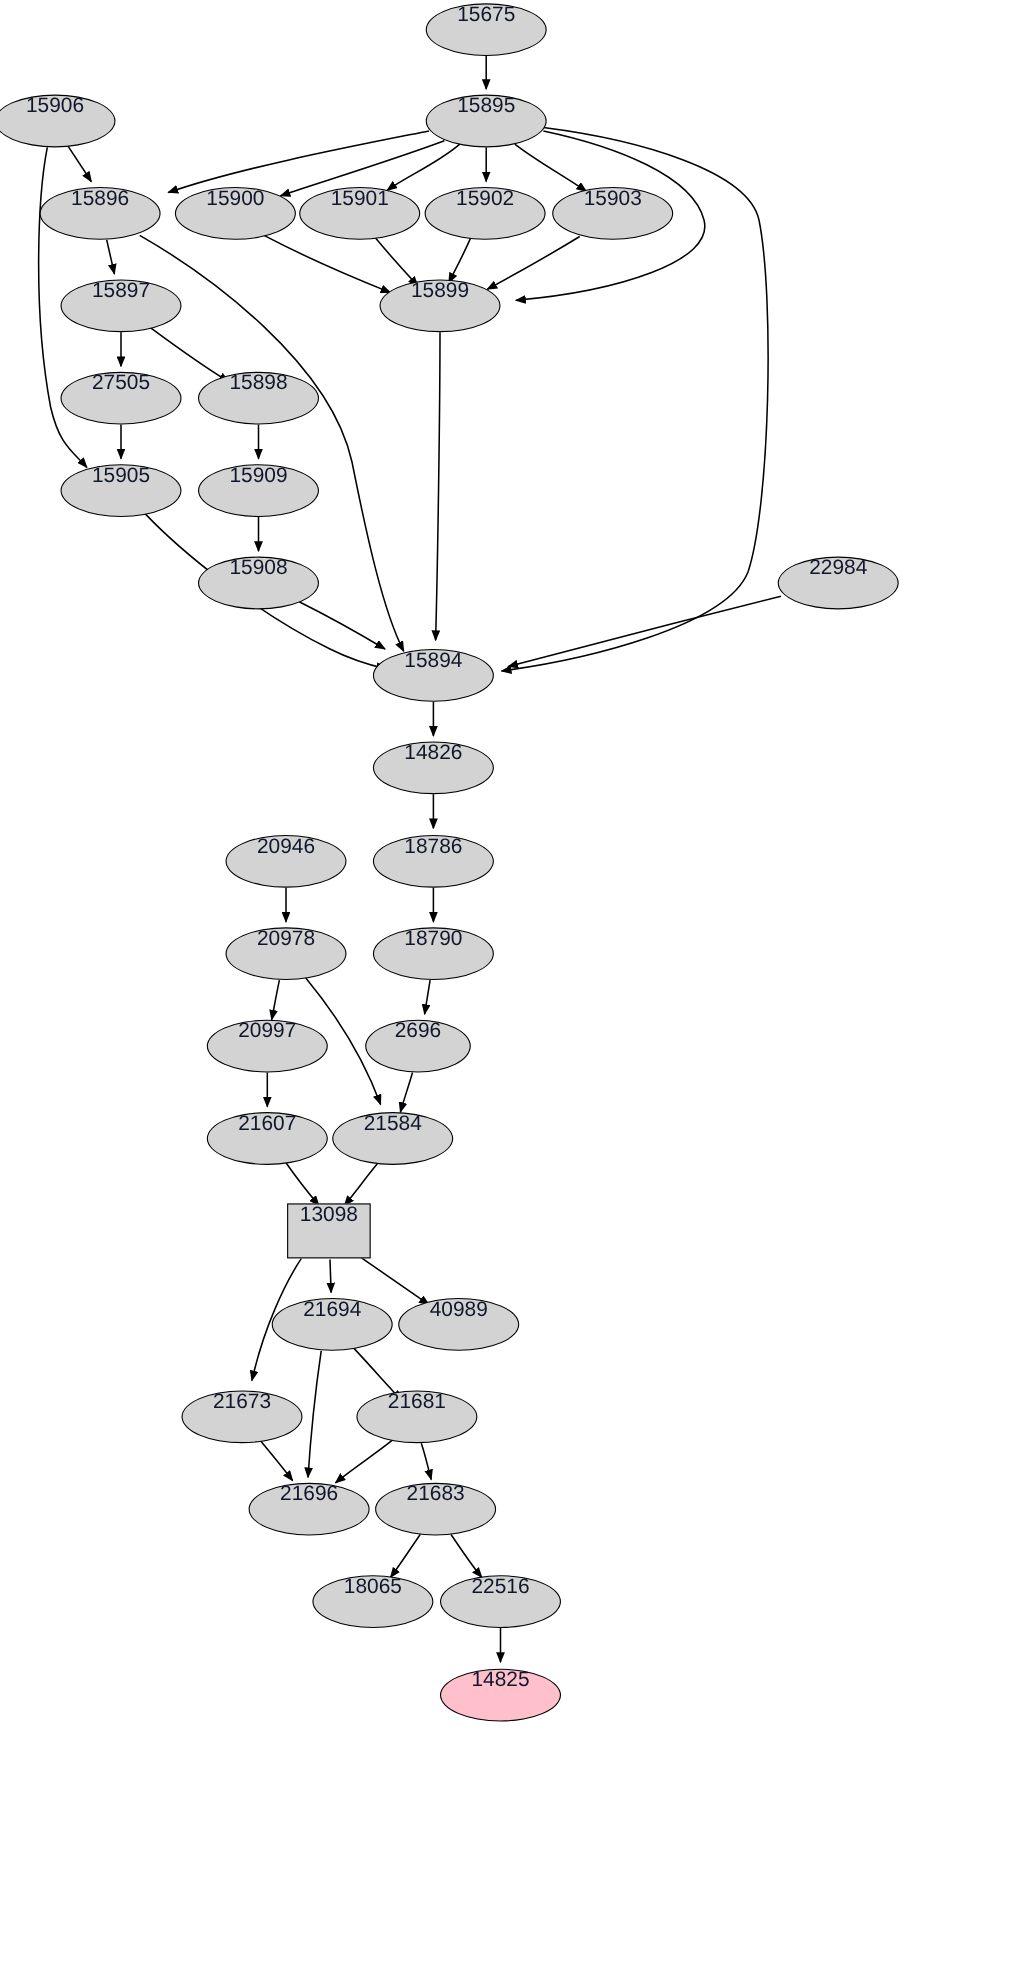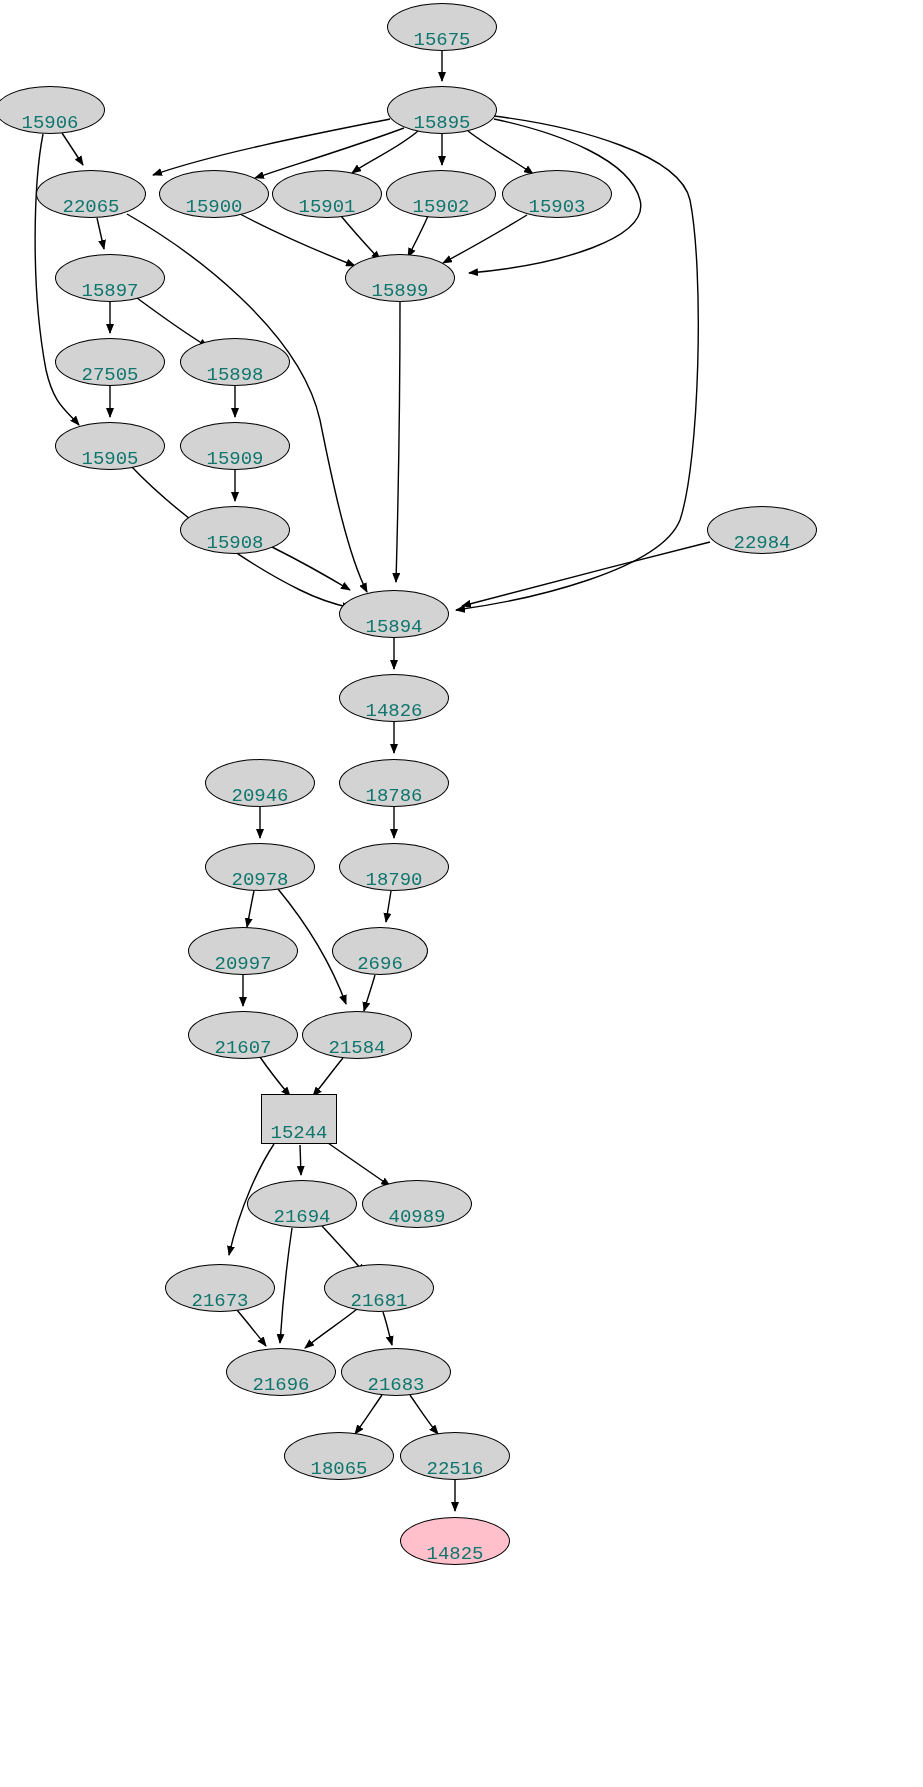--- a/index.html
+++ b/index.html
@@ -21,26 +21,26 @@
     position: absolute;
     left: 0;
     top: 0;
     width: 923px;
     height: 1787px;
     pointer-events: none;
   }
   .node {
     position: absolute;
     display: flex;
-    align-items: flex-end;
+    align-items: flex-start;
     justify-content: center;
     box-sizing: border-box;
-    font-family: Liberation Mono, monospace;
+    font-family: Liberation Sans, sans-serif;
     font-size: 19px;
-    color: #0f766e;
+    color: #0f172a;
     line-height: 1;
     white-space: nowrap;
     user-select: none;
   }
   .node.ellipse {
     border-radius: 50%;
     border: 1px solid #000000;
   }
   .node.box {
     border-radius: 0;
@@ -114,21 +114,21 @@
       <div class="node ellipse" style="left: 387px; top: 3px; width: 110px; height: 48px; background: rgb(211, 211, 211);">
         <span class="node-label">15675</span>
       </div>
       <div class="node ellipse" style="left: -5px; top: 86px; width: 110px; height: 48px; background: rgb(211, 211, 211);">
         <span class="node-label">15906</span>
       </div>
       <div class="node ellipse" style="left: 387px; top: 86px; width: 110px; height: 48px; background: rgb(211, 211, 211);">
         <span class="node-label">15895</span>
       </div>
       <div class="node ellipse" style="left: 36px; top: 170px; width: 110px; height: 48px; background: rgb(211, 211, 211);">
-        <span class="node-label">22065</span>
+        <span class="node-label">15896</span>
       </div>
       <div class="node ellipse" style="left: 159px; top: 170px; width: 110px; height: 48px; background: rgb(211, 211, 211);">
         <span class="node-label">15900</span>
       </div>
       <div class="node ellipse" style="left: 272px; top: 170px; width: 110px; height: 48px; background: rgb(211, 211, 211);">
         <span class="node-label">15901</span>
       </div>
       <div class="node ellipse" style="left: 386px; top: 170px; width: 110px; height: 48px; background: rgb(211, 211, 211);">
         <span class="node-label">15902</span>
       </div>
@@ -183,21 +183,21 @@
       <div class="node ellipse" style="left: 332px; top: 927px; width: 96px; height: 48px; background: rgb(211, 211, 211);">
         <span class="node-label">2696</span>
       </div>
       <div class="node ellipse" style="left: 188px; top: 1011px; width: 110px; height: 48px; background: rgb(211, 211, 211);">
         <span class="node-label">21607</span>
       </div>
       <div class="node ellipse" style="left: 302px; top: 1011px; width: 110px; height: 48px; background: rgb(211, 211, 211);">
         <span class="node-label">21584</span>
       </div>
       <div class="node box" style="left: 261px; top: 1094px; width: 76px; height: 50px; background: rgb(211, 211, 211);">
-        <span class="node-label">15244</span>
+        <span class="node-label">13098</span>
       </div>
       <div class="node ellipse" style="left: 247px; top: 1180px; width: 110px; height: 48px; background: rgb(211, 211, 211);">
         <span class="node-label">21694</span>
       </div>
       <div class="node ellipse" style="left: 362px; top: 1180px; width: 110px; height: 48px; background: rgb(211, 211, 211);">
         <span class="node-label">40989</span>
       </div>
       <div class="node ellipse" style="left: 165px; top: 1264px; width: 110px; height: 48px; background: rgb(211, 211, 211);">
         <span class="node-label">21673</span>
       </div>

